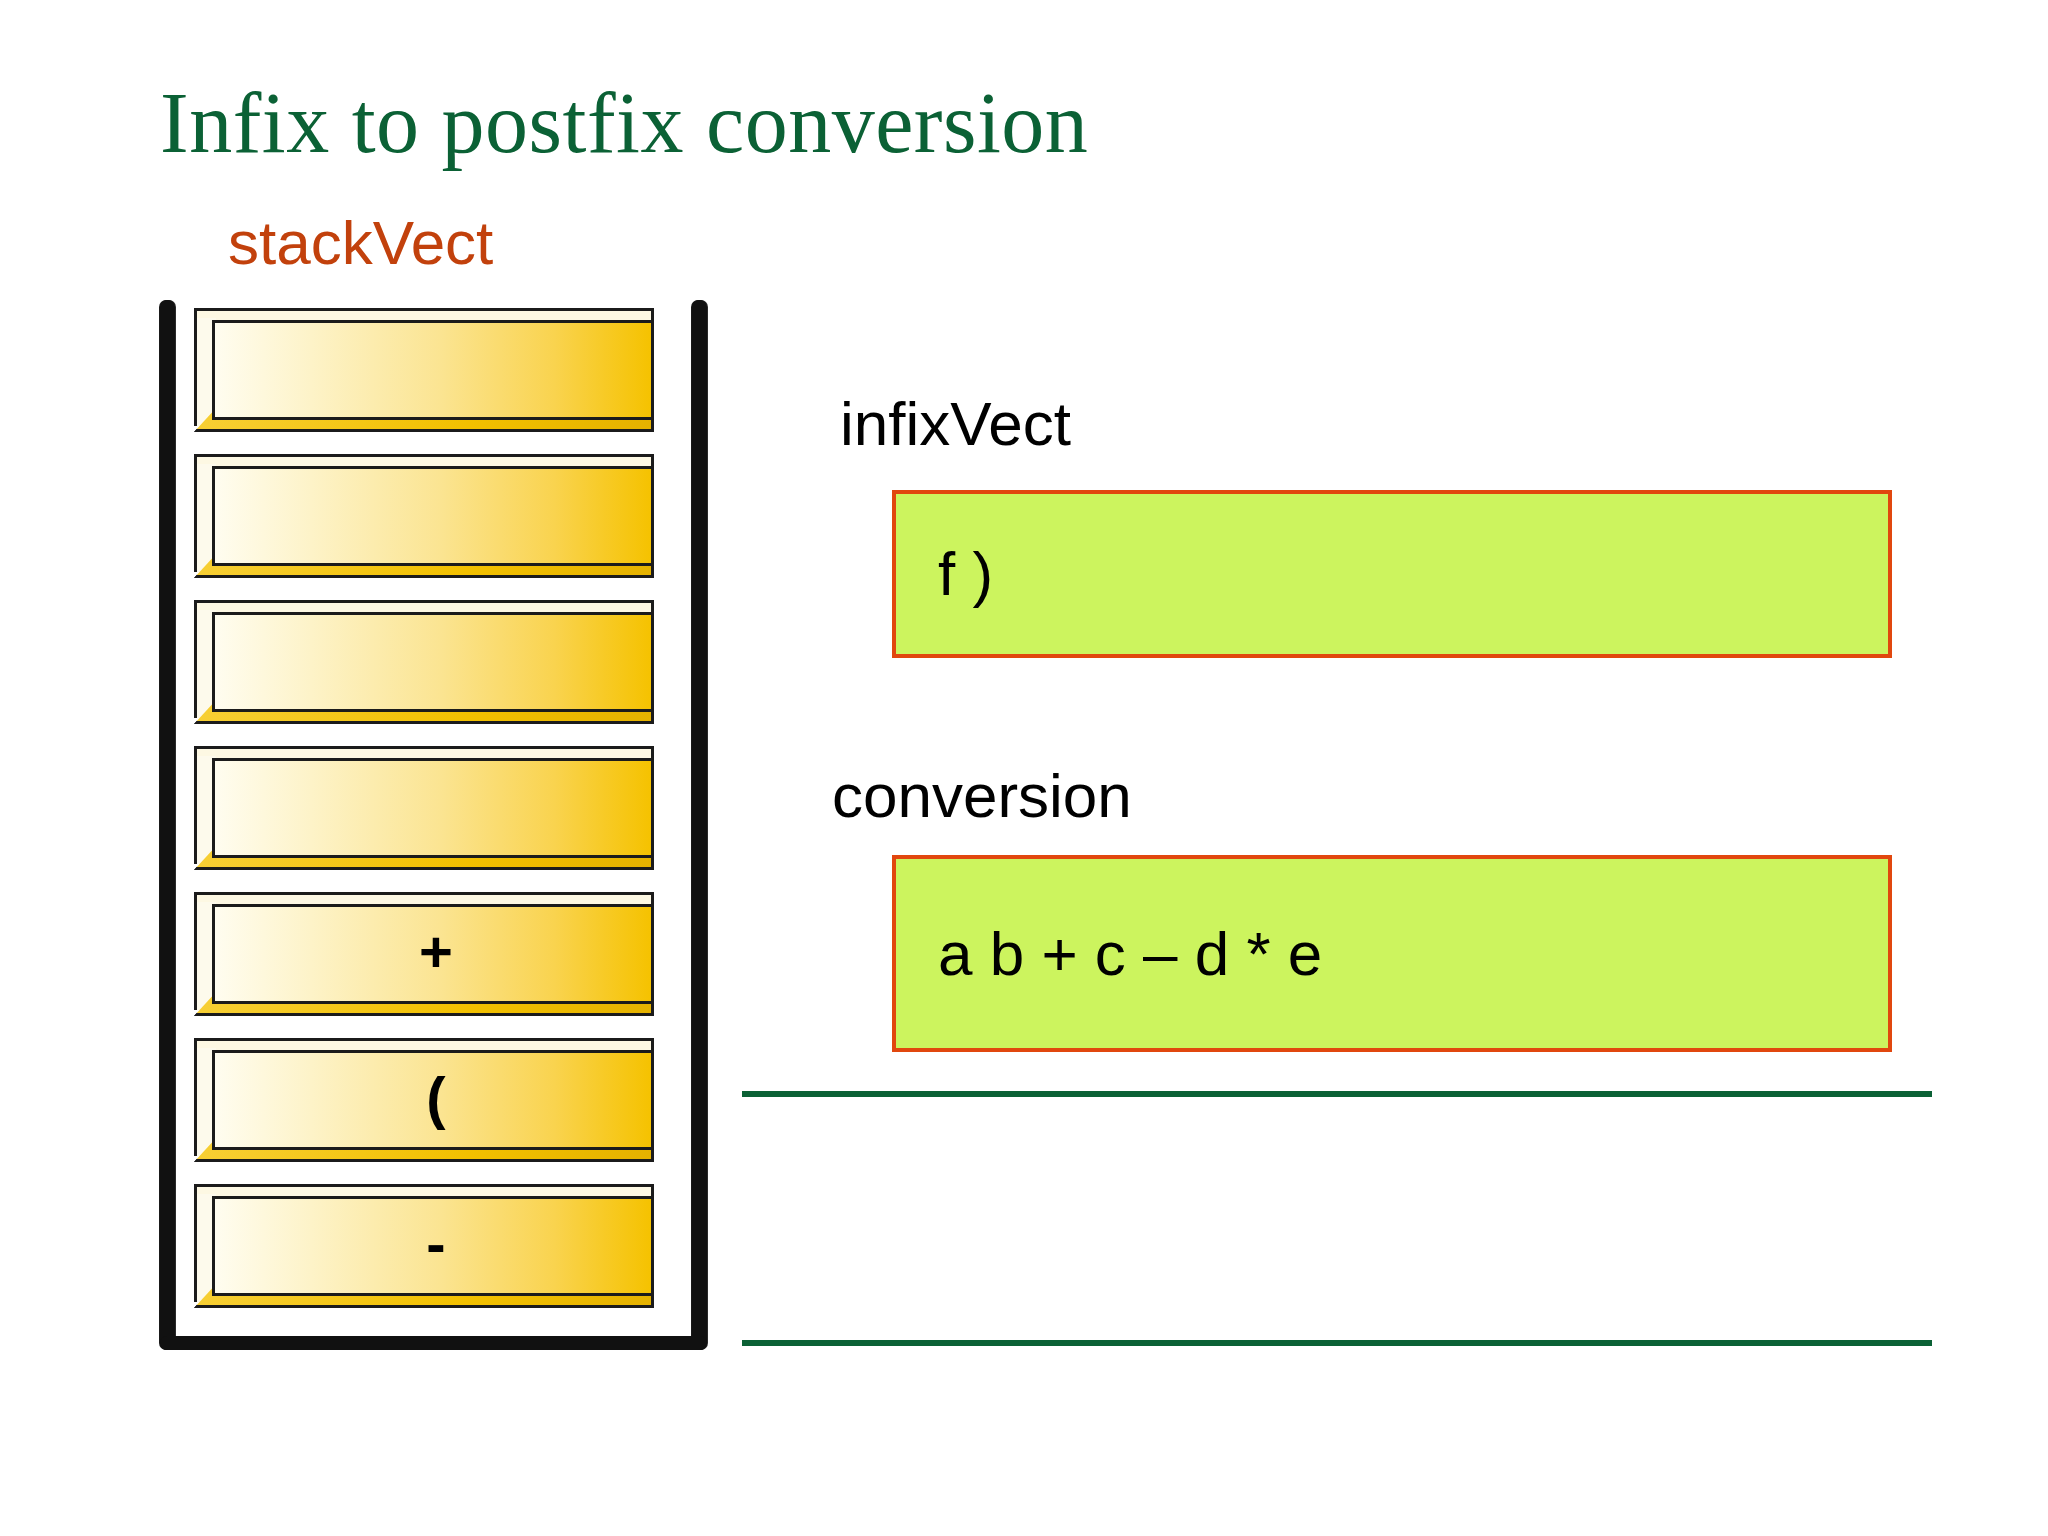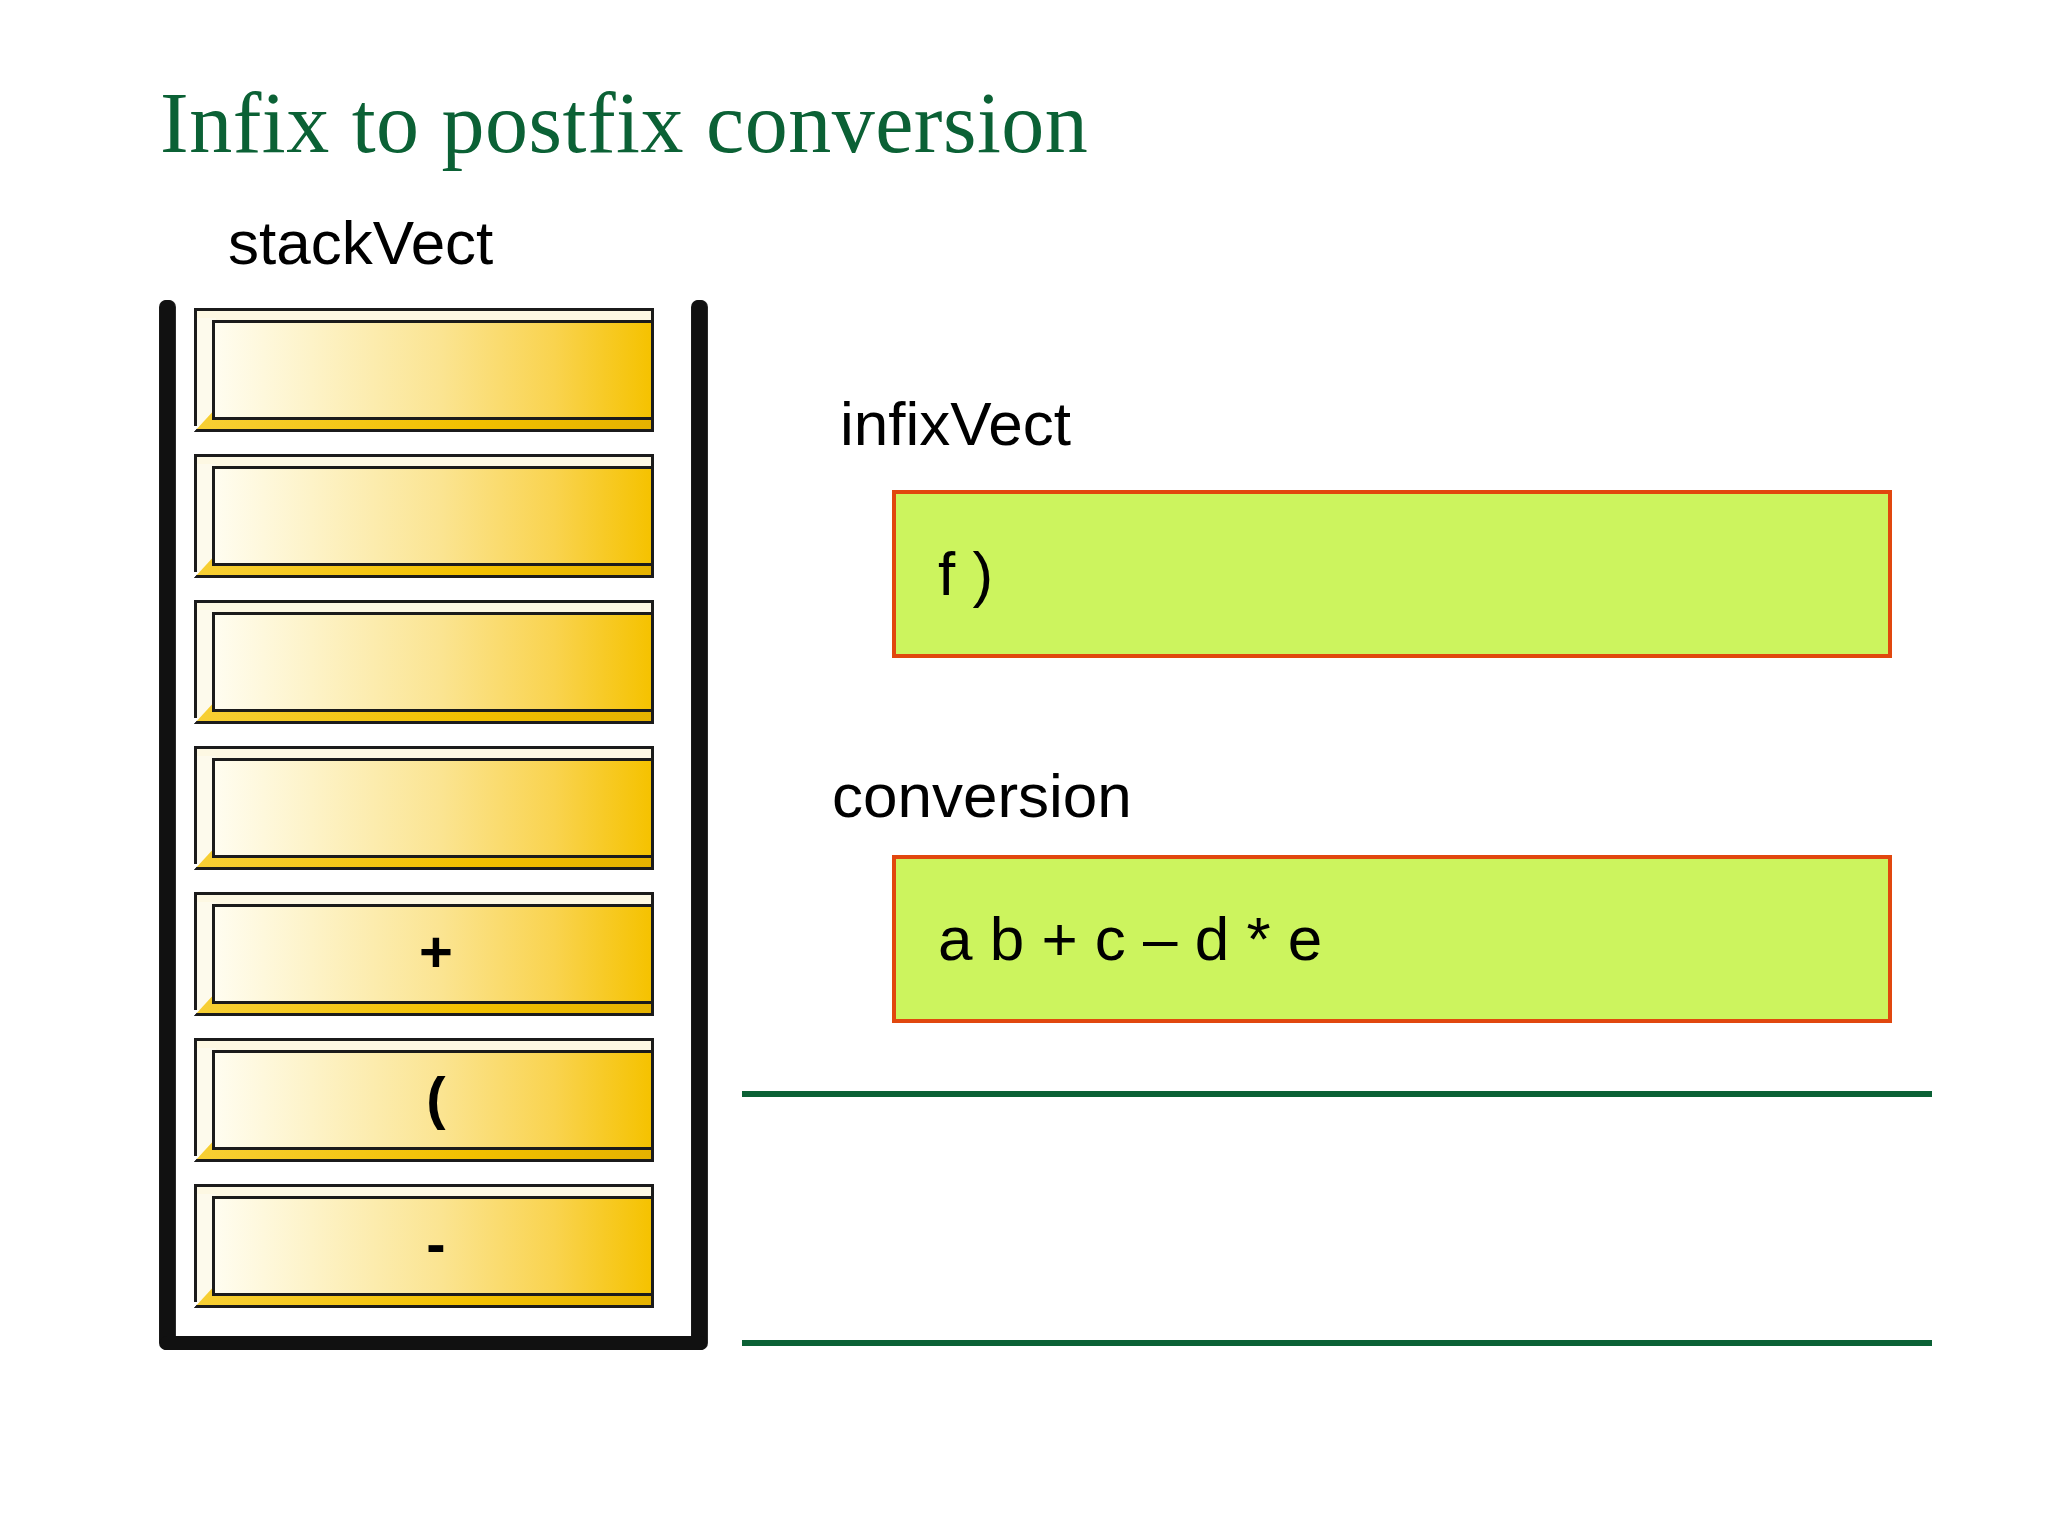--- a/index.html
+++ b/index.html
@@ -30,21 +30,21 @@
     margin-left: 40px;
   }
 
   
   #stackvect-label {
     position: absolute;
     left: 228px;
     top: 212px;
     font-size: 62px;
     line-height: 1;
-    color: #000000;
+    color: #c2410c;
     white-space: nowrap;
   }
 
   
   #stack-container {
     position: absolute;
     left: 152px;
     top: 300px;
     width: 565px;
     height: 1050px;
@@ -168,21 +168,21 @@
     position: absolute;
     left: 892px;
     width: 1000px;
     box-sizing: border-box;
     background: #ccf45e;
     border: 4px solid #e1470e;
     display: flex;
     align-items: center;
   }
   #infixvect-box { top: 490px; height: 168px; }
-  #postfixvect-box { top: 855px; height: 168px; }
+  #postfixvect-box { top: 855px; height: 197px; }
   .vect-text {
     font-size: 62px;
     color: #000000;
     line-height: 1;
     padding-left: 42px;
     white-space: pre;
     font-family: "Liberation Sans", sans-serif;
   }
 
   

